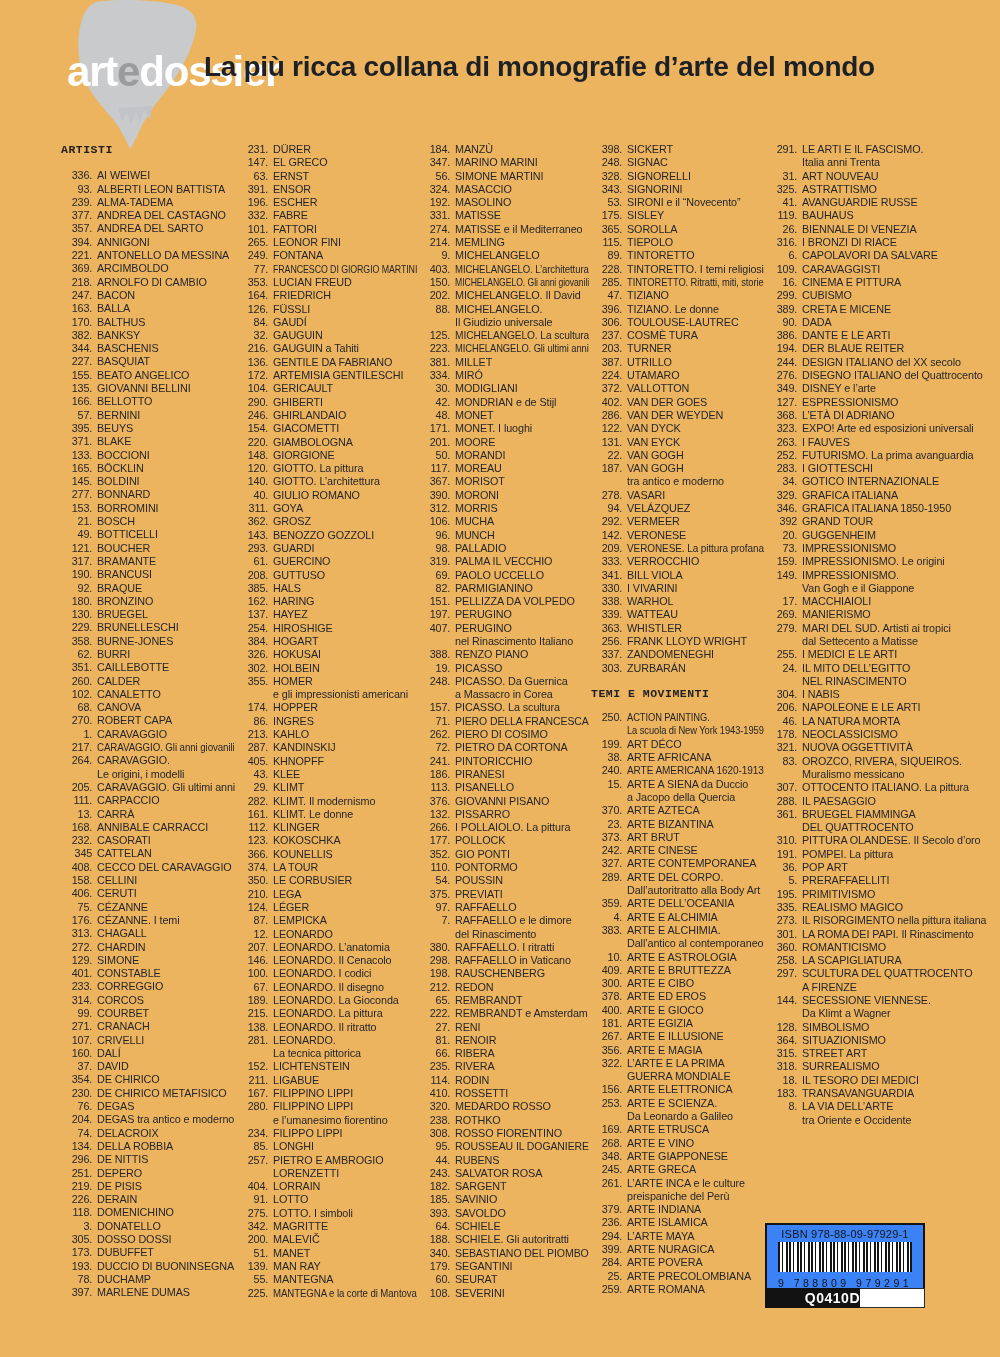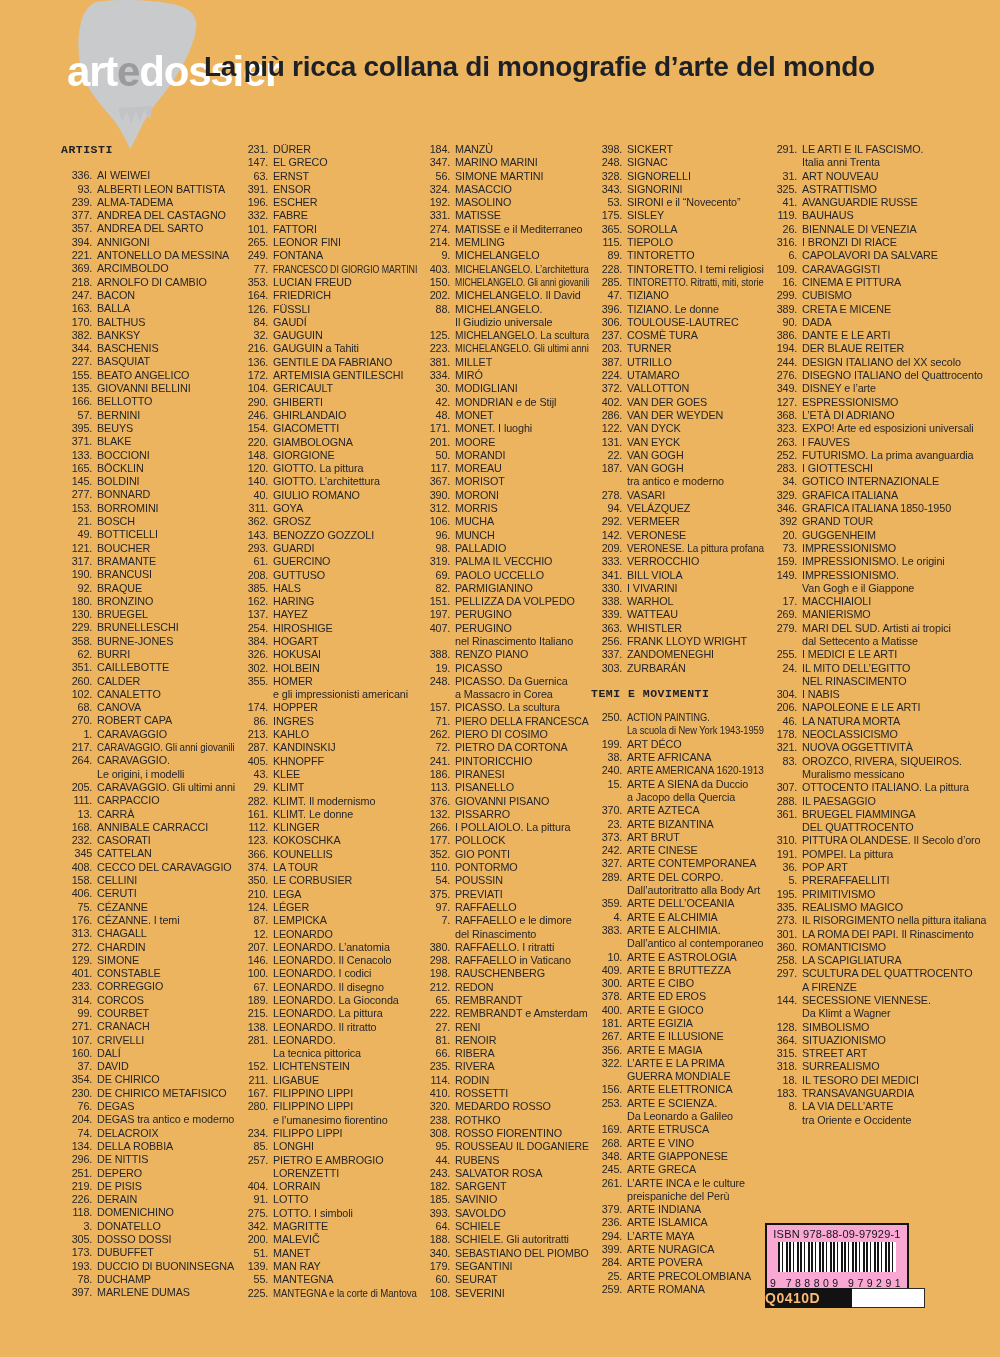--- a/index.html
+++ b/index.html
@@ -35,37 +35,37 @@
   .sec-head{
     font-weight:bold;font-size:11.5px;letter-spacing:.5px;
     line-height:13.3px;margin:0 0 13px 2px;color:#201F23;font-family:Liberation Mono, monospace;
   }
   .sec-head.inline{margin:12px 0 11px 2px;}
   .row{display:flex;font-size:10.8px;line-height:13.3px;}
   .num{flex:none;width:33px;text-align:right;padding-right:5px;letter-spacing:-0.2px;}
   .tit{white-space:pre;display:inline-block;transform-origin:0 50%;letter-spacing:-0.1px;}
   
   .isbn-box{
-    position:absolute;left:765px;top:1223px;width:144px;
-    background:#f9a8d4;border:2px solid #141414;box-sizing:border-box;
+    position:absolute;left:765px;top:1223px;width:160px;
+    background:#3b82f6;border:2px solid #141414;box-sizing:border-box;
     padding:3px 0 2px;
   }
   .isbn{text-align:center;font-size:11px;color:#141414;letter-spacing:0.2px;}
   .bars{
     height:30px;margin:2px 11px 0;
     background:repeating-linear-gradient(90deg,
       #141414 0px,#141414 2px,#FFFFFF 2px,#FFFFFF 4px,
       #141414 4px,#141414 5px,#FFFFFF 5px,#FFFFFF 8px,
       #141414 8px,#141414 10px,#FFFFFF 10px,#FFFFFF 11px);
   }
   .digits{text-align:center;font-size:10.5px;letter-spacing:3.5px;color:#141414;margin-top:5px;}
   .code-strip{position:absolute;left:765px;top:1288px;width:160px;height:20px;display:flex;}
   .code-black{
-    background:#121212;color:#fdba74;font-weight:bold;font-size:14px;
-    width:87px;text-align:left;line-height:20px;letter-spacing:0.5px;flex:none;
+    background:#121212;color:#ffffff;font-weight:bold;font-size:14px;
+    width:87px;text-align:right;line-height:20px;letter-spacing:0.5px;flex:none;padding-left:8px;
   }
   .code-white{background:#FFFFFF;flex:1;border:1px solid #2a2a2a;border-left:none;box-sizing:border-box;}
 </style>
 </head>
 <body>
 
 <div class="header">
   <svg class="splash" viewBox="0 0 160 150" aria-hidden="true">
     <path fill="#C9CACC" d="M38,2 C60,-2 104,0 122,6 C134,10 140,18 138,30 C134,52 120,76 104,96
       C94,108 86,120 80,134 C77,140 74,146 72,149 C68,140 62,128 54,118 C44,106 30,92 24,72

